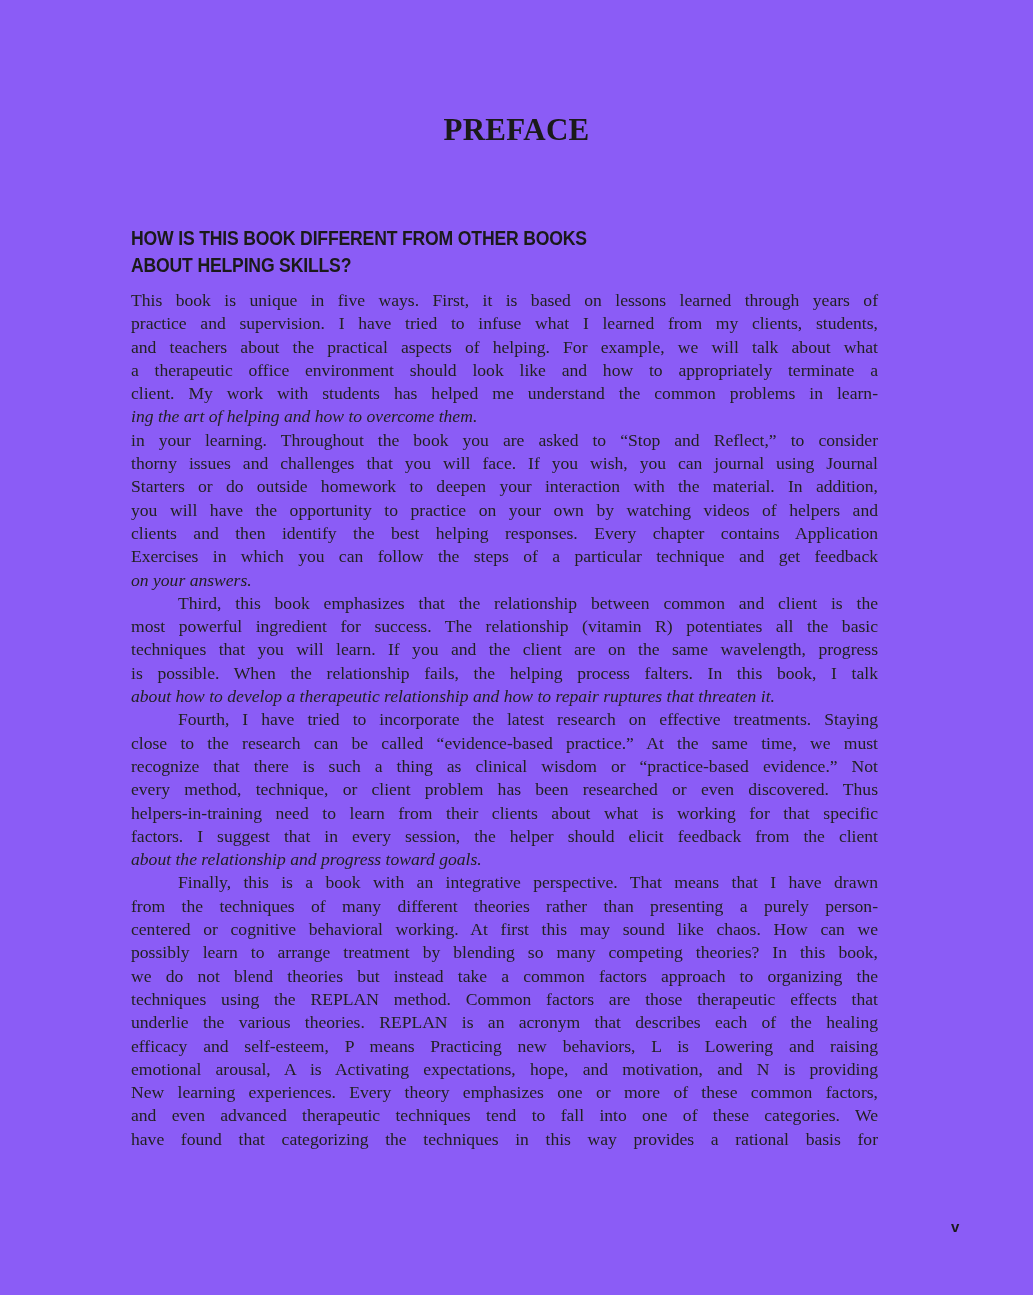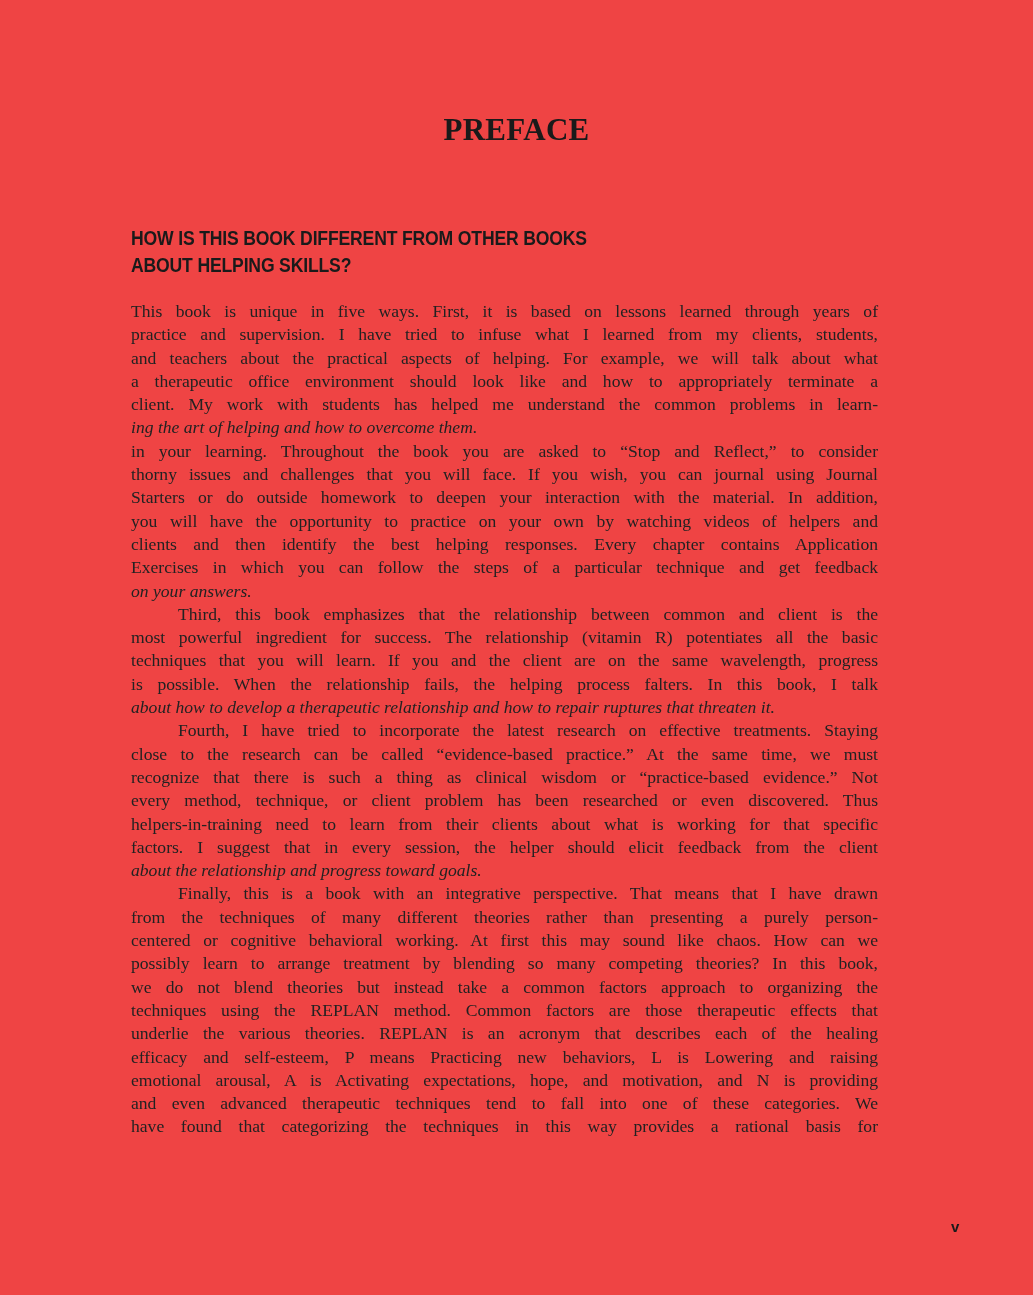--- a/index.html
+++ b/index.html
@@ -1,31 +1,31 @@
 <!DOCTYPE html>
 <html><head>
 <meta charset="utf-8">
 <style>
   html, body { margin: 0; padding: 0; background: #ffffff; }
   body { width: 1033px; height: 1295px; position: relative; overflow: hidden; }
-  .page { position: absolute; left: 0; top: 0; width: 1033px; height: 1295px; background: #ef4444; color: #1e1e1e; }
+  .page { position: absolute; left: 0; top: 0; width: 1033px; height: 1295px; background: #8b5cf6; color: #1e1e1e; }
   .title {
     position: absolute; left: 0; width: 1033px; top: 112px; text-align: center;
     font-family: "Liberation Serif", "DejaVu Serif", serif; font-weight: bold;
     font-size: 31px; letter-spacing: 0.3px; color: #1a1a1a; margin: 0;
   }
   .heading {
     position: absolute; left: 131px; top: 225px; width: 760px;
     font-family: "Liberation Sans", "DejaVu Sans", sans-serif; font-weight: bold;
     font-size: 20px; line-height: 27px; color: #1a1a1a; margin: 0;
     transform: scaleX(0.88); transform-origin: left top; letter-spacing: -0.2px;
   }
   .heading span { display: block; white-space: nowrap; }
   .body {
-    position: absolute; left: 131px; top: 300px; width: 747px;
+    position: absolute; left: 131px; top: 289px; width: 747px;
     font-family: "Liberation Serif", "DejaVu Serif", serif; font-size: 17.6px;
     color: #222; line-height: 23.3px;
   }
   .line {
     display: block; height: 23.3px; white-space: nowrap; text-align: justify;
     text-align-last: justify; overflow: visible;
   }
   .line.last { text-align-last: left; font-style: italic; }
   .line.indent { padding-left: 47px; }
   .pagenum {
@@ -82,19 +82,20 @@
       <div>
         <span class="line indent">Finally, this is a book with an integrative perspective. That means that I have drawn</span>
         <span class="line">from the techniques of many different theories rather than presenting a purely person-</span>
         <span class="line">centered or cognitive behavioral working. At first this may sound like chaos. How can we</span>
         <span class="line">possibly learn to arrange treatment by blending so many competing theories? In this book,</span>
         <span class="line">we do not blend theories but instead take a common factors approach to organizing the</span>
         <span class="line">techniques using the REPLAN method. Common factors are those therapeutic effects that</span>
         <span class="line">underlie the various theories. REPLAN is an acronym that describes each of the healing</span>
         <span class="line">efficacy and self-esteem, P means Practicing new behaviors, L is Lowering and raising</span>
         <span class="line">emotional arousal, A is Activating expectations, hope, and motivation, and N is providing</span>
+        <span class="line">New learning experiences. Every theory emphasizes one or more of these common factors,</span>
         <span class="line">and even advanced therapeutic techniques tend to fall into one of these categories. We</span>
         <span class="line">have found that categorizing the techniques in this way provides a rational basis for</span>
       </div>
     </div>
 
   <div class="pagenum">v</div>
 </div>
 
 </body></html>

